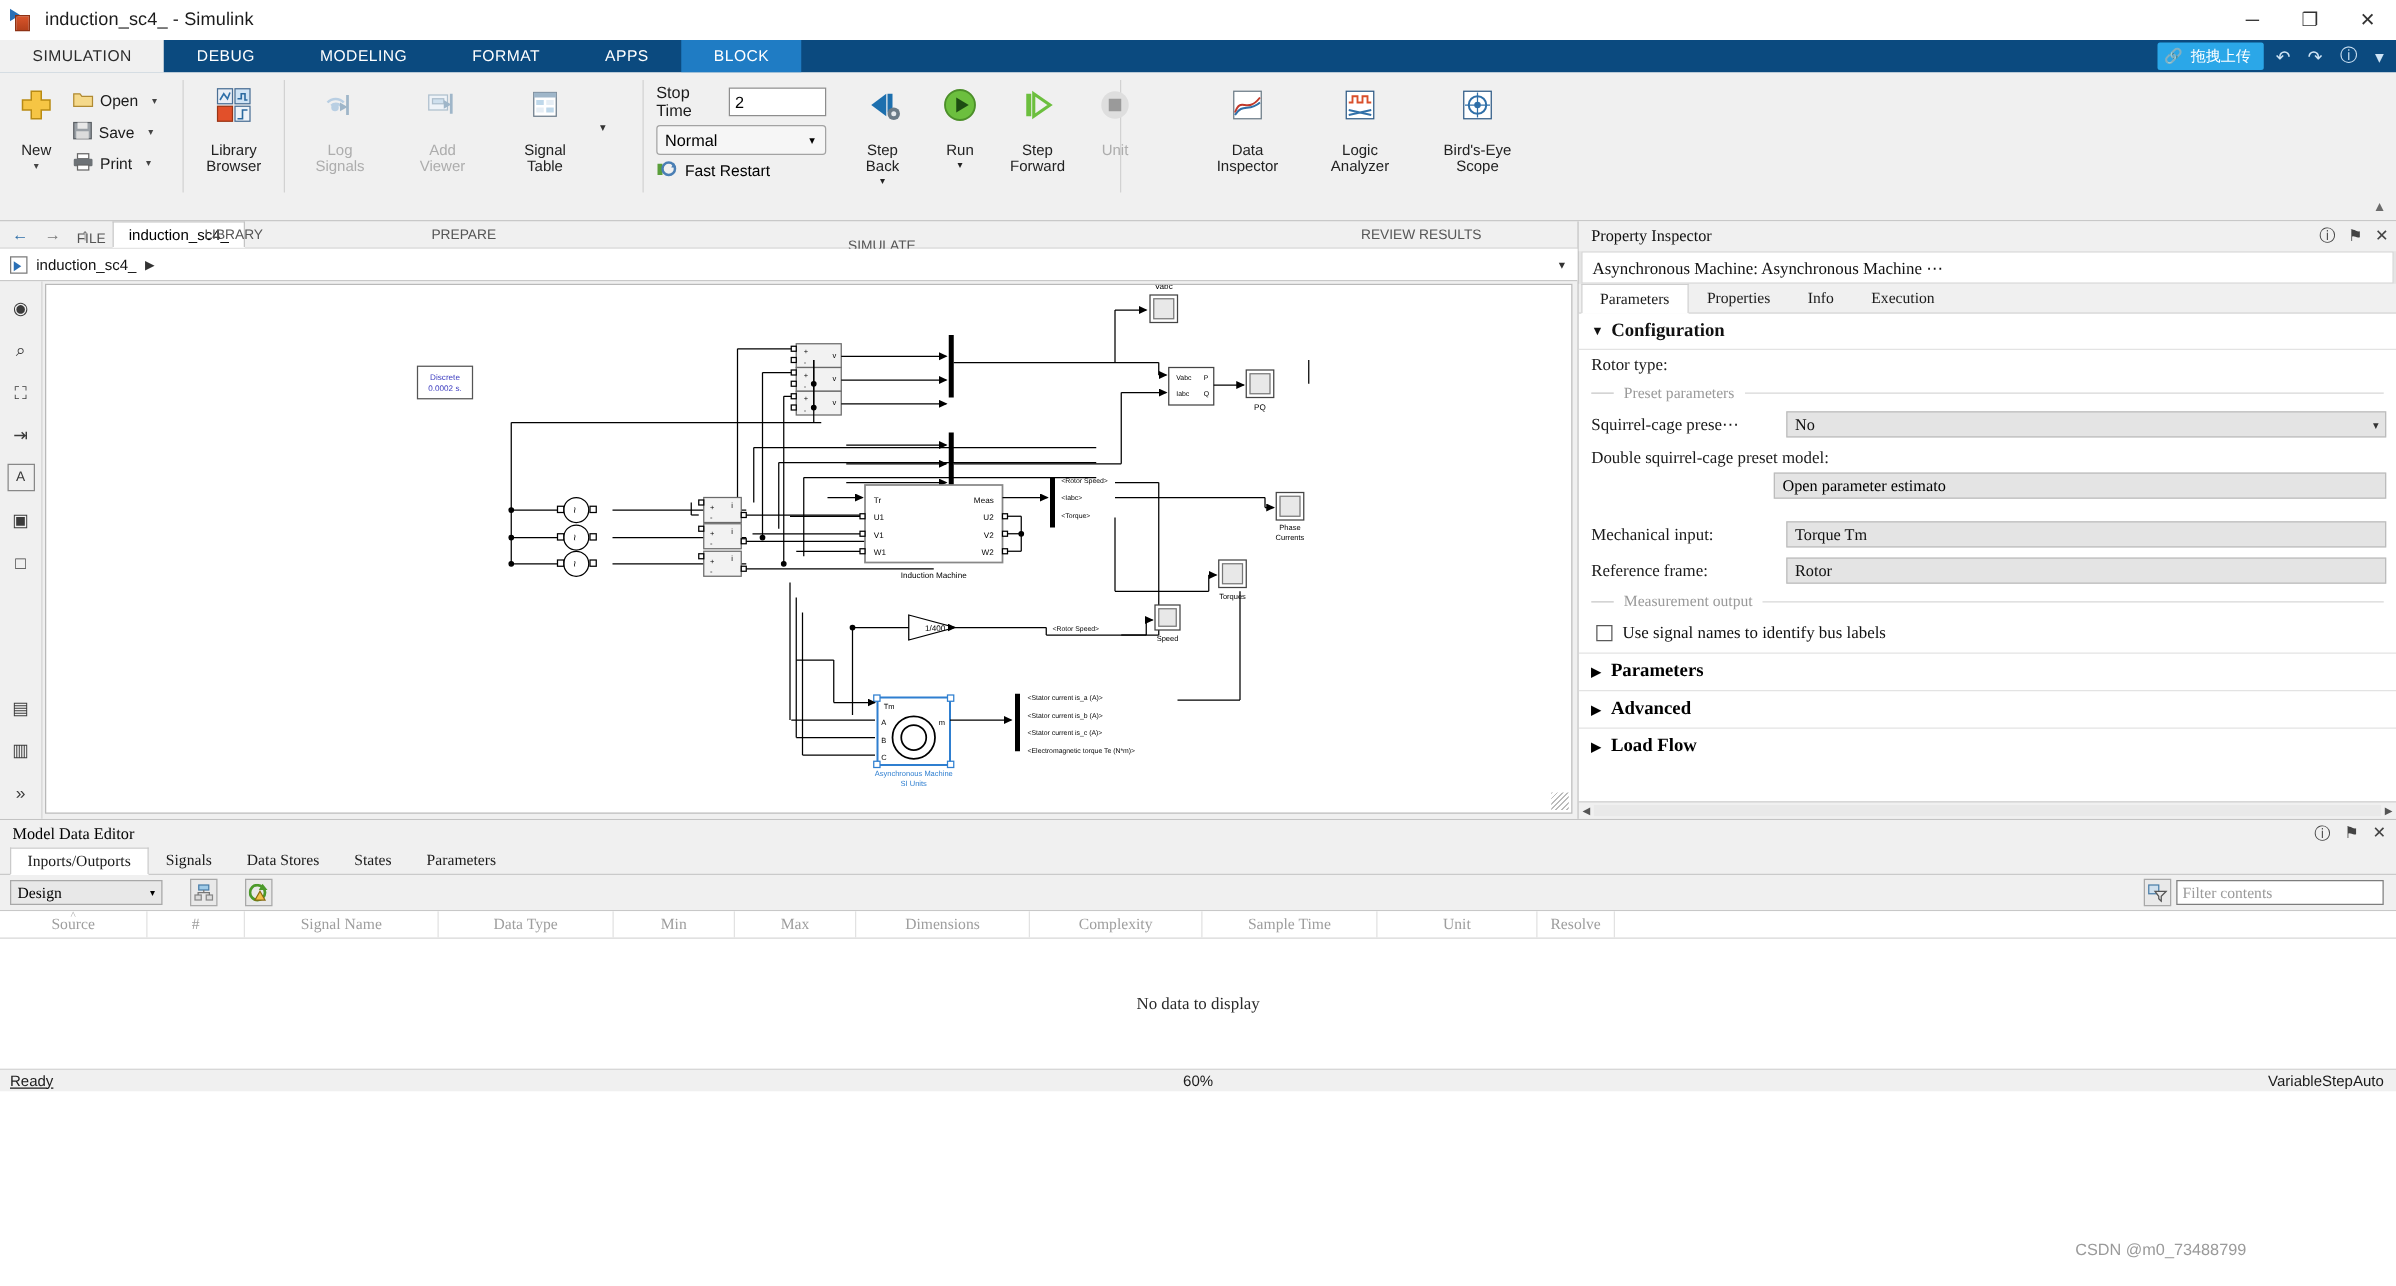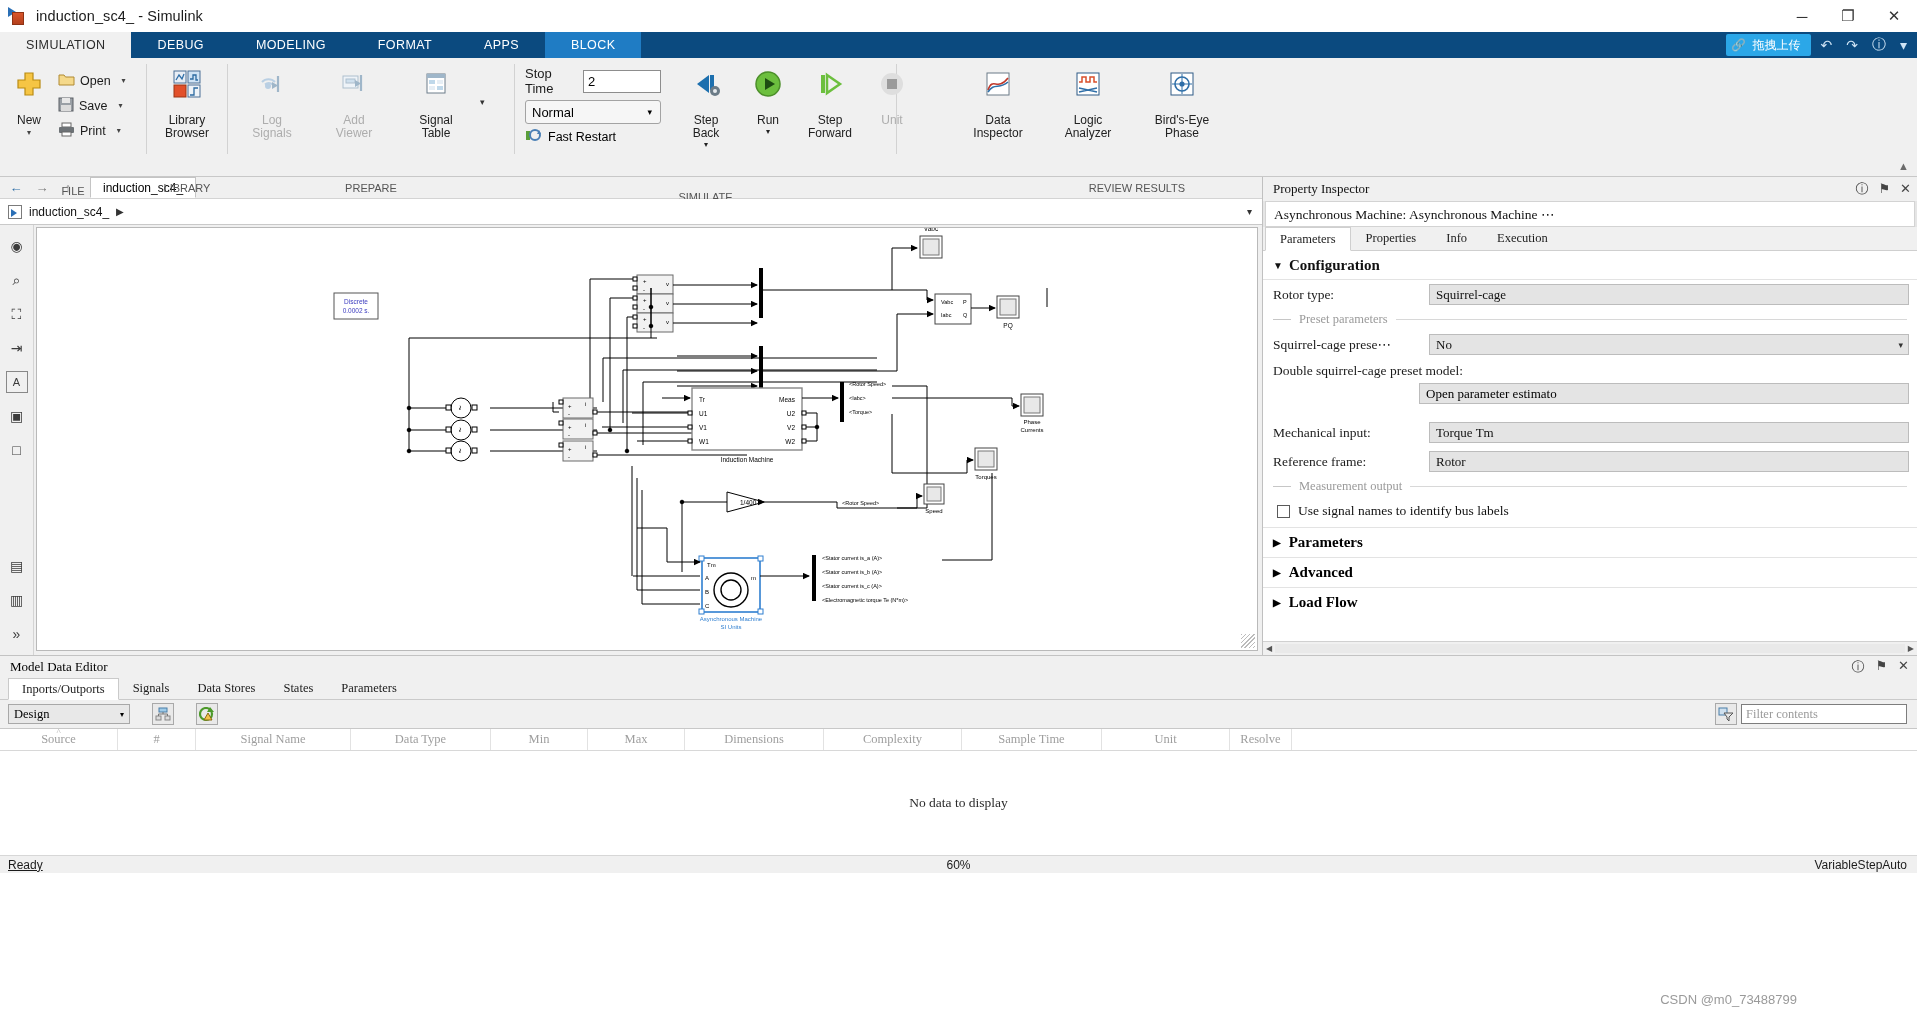--- a/index.html
+++ b/index.html
@@ -481,21 +481,21 @@
         <div class="bigicon">
           <svg width="28" height="28" viewBox="0 0 28 28">
             <rect x="3" y="3" width="22" height="22" fill="#fff" stroke="#2f5b86"></rect>
             <circle cx="14" cy="14" r="7" fill="none" stroke="#2f6fa8" stroke-width="1.6"></circle>
             <circle cx="14" cy="14" r="2.6" fill="#2f6fa8"></circle>
             <line x1="14" y1="4" x2="14" y2="24" stroke="#2f6fa8" stroke-width="1"></line>
             <line x1="4" y1="14" x2="24" y2="14" stroke="#2f6fa8" stroke-width="1"></line>
           </svg>
         </div>
         <div class="lbl" style="white-space:pre-line">Bird's-Eye
-Phase</div>
+Scope</div>
       </div>
     </div>
     <div class="rglabel" style="margin-left:-120px">REVIEW RESULTS</div>
   </div>
 
   <div style="position:absolute;right:8px;bottom:4px;font-size:11px;color:#6b6b6b">▲</div>
 </div>
 
 <div class="workarea">
 
@@ -787,23 +787,20 @@
       <div class="pi-tab">Execution</div>
     </div>
     <div class="pi-body">
       <div class="pi-section">
         <span class="tri">▼</span>
         <span>Configuration</span>
       </div>
 
       <div class="pi-row">
         <div class="pi-label">Rotor type:</div>
-        <div class="pi-field">
-          <span>Squirrel-cage</span>
-        </div>
       </div>
 
       <div class="pi-legend">
         <div class="dash"></div>
         <div class="txt">Preset parameters</div>
         <div class="line"></div>
       </div>
 
       <div class="pi-row">
         <div class="pi-label">Squirrel-cage prese⋯</div>

